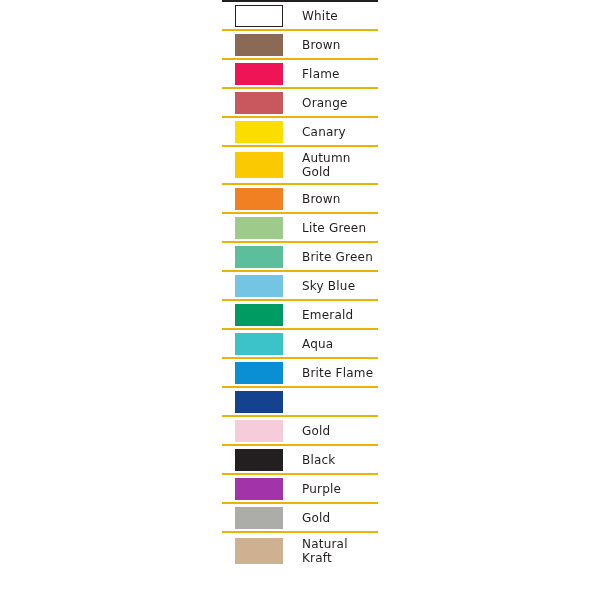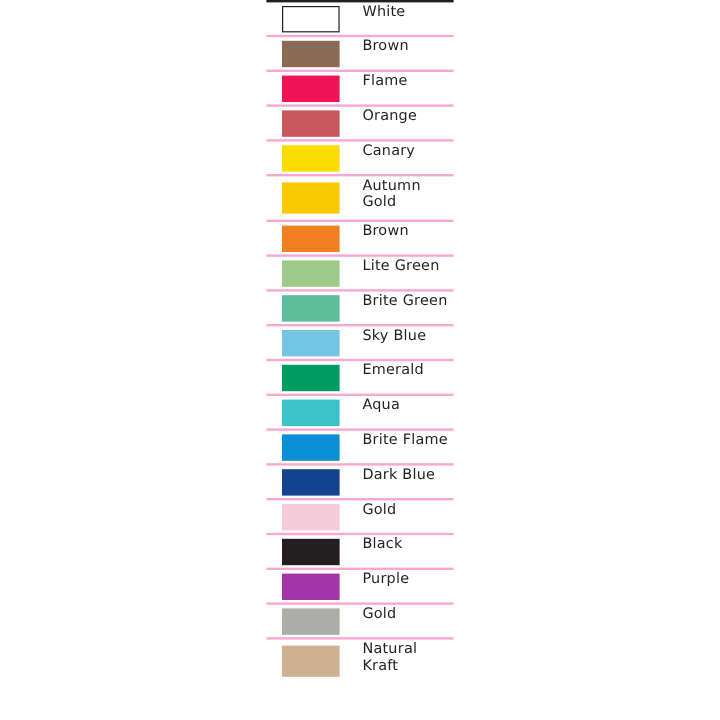--- a/index.html
+++ b/index.html
@@ -26,21 +26,21 @@
   .swatch-table {
     position: absolute;
     left: 222px;
     top: 0px;
     width: 156px;
     border-collapse: collapse;
   }
 
   .swatch-row {
     position: relative;
-    border-top: 2px solid #f9a8d4;
+    border-top: 2px solid #eab308;
     height: 29px;
     box-sizing: border-box;
   }
   
   .swatch-row.first {
     border-top: 2px solid #231f20;
   }
   .swatch-row.tall {
     height: 38px;
   }
@@ -71,21 +71,21 @@
     height: 26px;
   }
   .swatch.bordered {
     border: 1.5px solid #231f20;
     box-sizing: border-box;
   }
 
   .label-cell {
     flex: 1;
     display: flex;
-    align-items: flex-start;
+    align-items: center;
     height: 100%;
     padding-left: 6px;
     box-sizing: border-box;
   }
 
   .label-text {
     font-size: 12px;
     line-height: 14px;
     color: #231f20;
     font-family: "DejaVu Sans", "Liberation Sans", sans-serif;
@@ -240,23 +240,20 @@
           <div class="label-cell">
             <span class="label-text">Brite Flame</span>
           </div>
         </div>
       </div>
       <div class="swatch-row">
         <div class="row-inner">
           <div class="swatch-cell">
             <div class="swatch" style="background: rgb(21, 66, 143);"></div>
           </div>
-          <div class="label-cell">
-            <span class="label-text">Dark Blue</span>
-          </div>
         </div>
       </div>
       <div class="swatch-row">
         <div class="row-inner">
           <div class="swatch-cell">
             <div class="swatch" style="background: rgb(247, 204, 218);"></div>
           </div>
           <div class="label-cell">
             <span class="label-text">Gold</span>
           </div>

